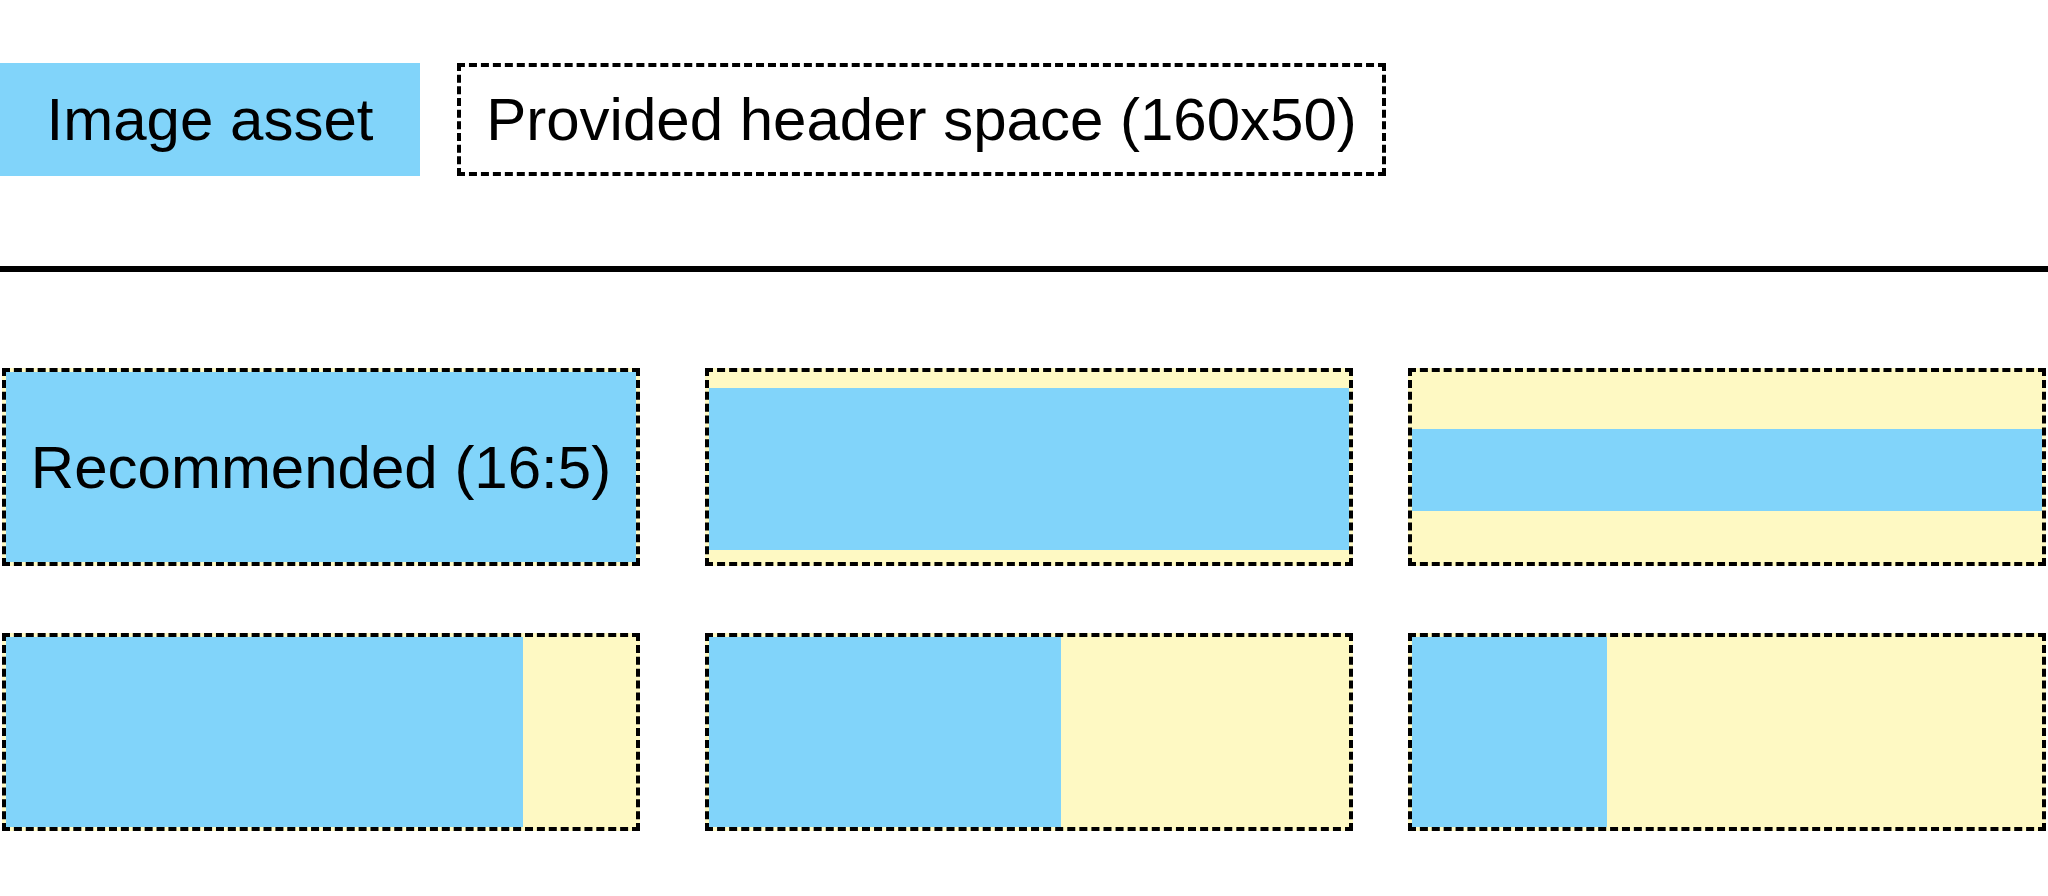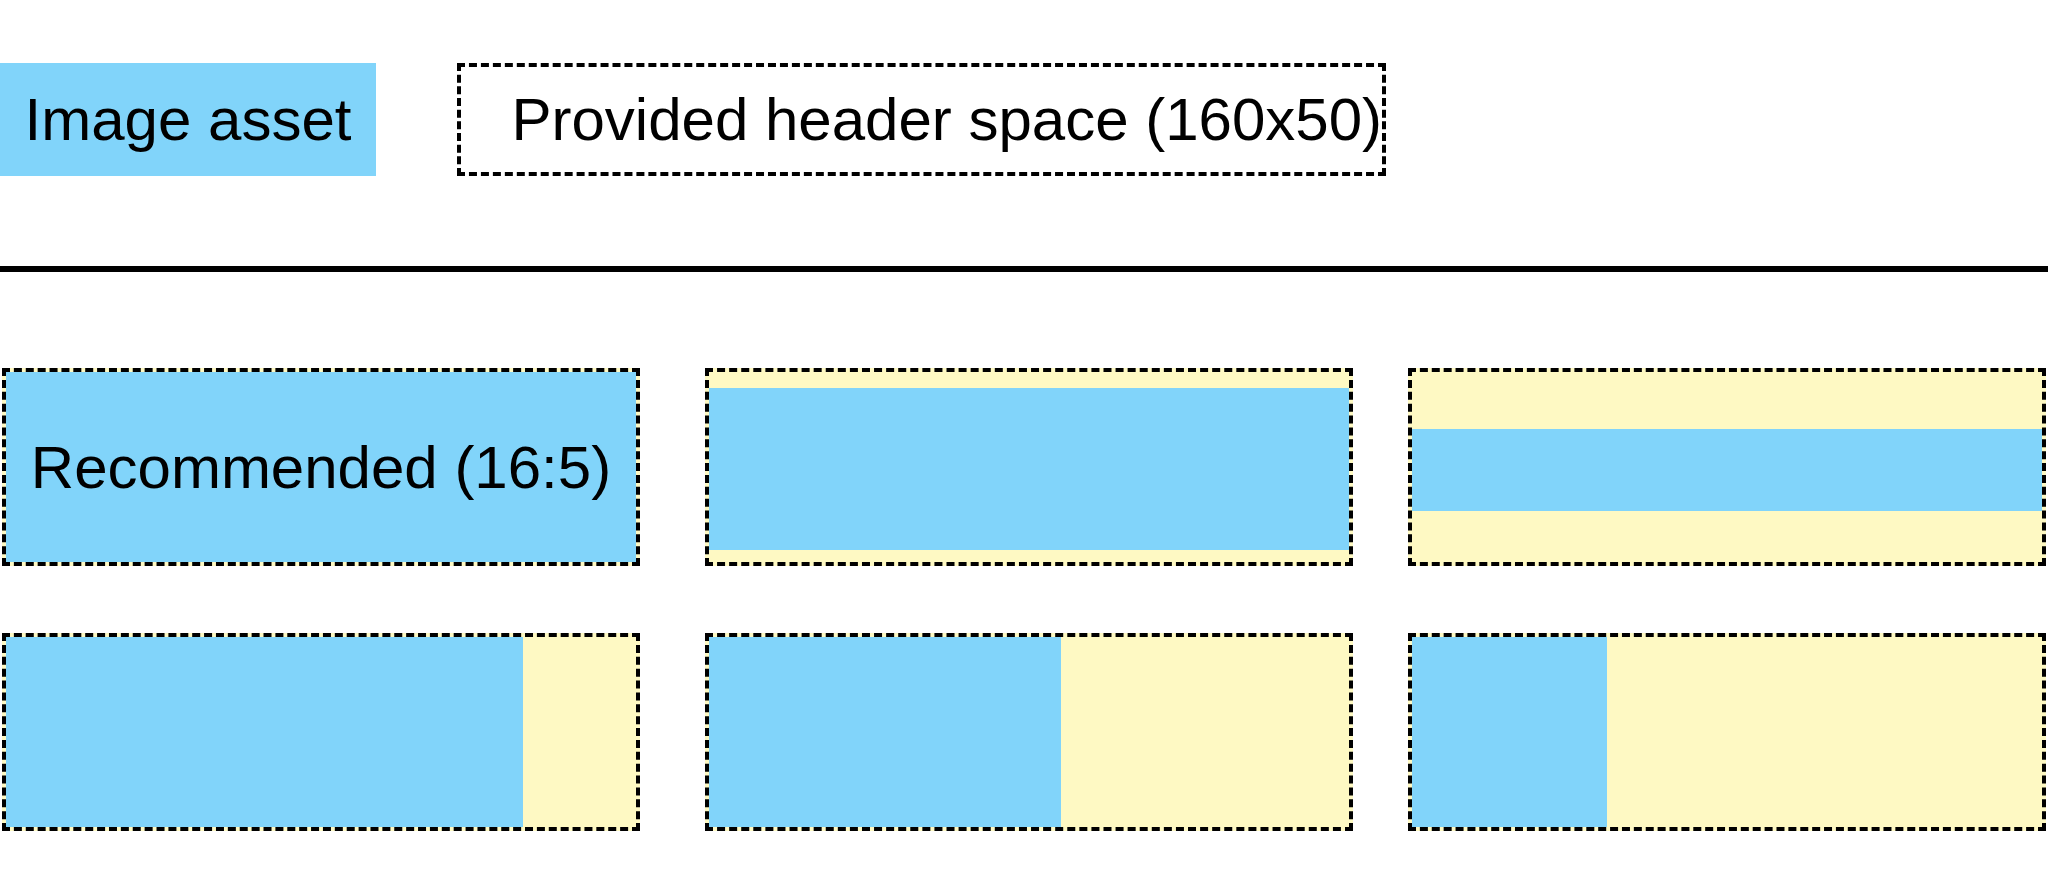--- a/index.html
+++ b/index.html
@@ -19,37 +19,37 @@
     font-size: 60px;
     font-weight: 500;
     color: #000000;
     letter-spacing: 0px;
     white-space: nowrap;
   }
   .legend-swatch {
     position: absolute;
     left: 0px;
     top: 63px;
-    width: 376px;
+    width: 420px;
     height: 113px;
     display: flex;
     align-items: center;
     justify-content: center;
   }
   .legend-box {
     position: absolute;
     left: 457px;
     top: 63px;
     width: 929px;
     height: 113px;
     border: 4px dashed #000000;
     box-sizing: border-box;
     display: flex;
     align-items: center;
-    justify-content: flex-end;
+    justify-content: center;
     background: #FFFFFF;
   }
   .divider {
     position: absolute;
     left: 0px;
     top: 266px;
     width: 2048px;
     height: 6px;
     background: #000000;
   }

